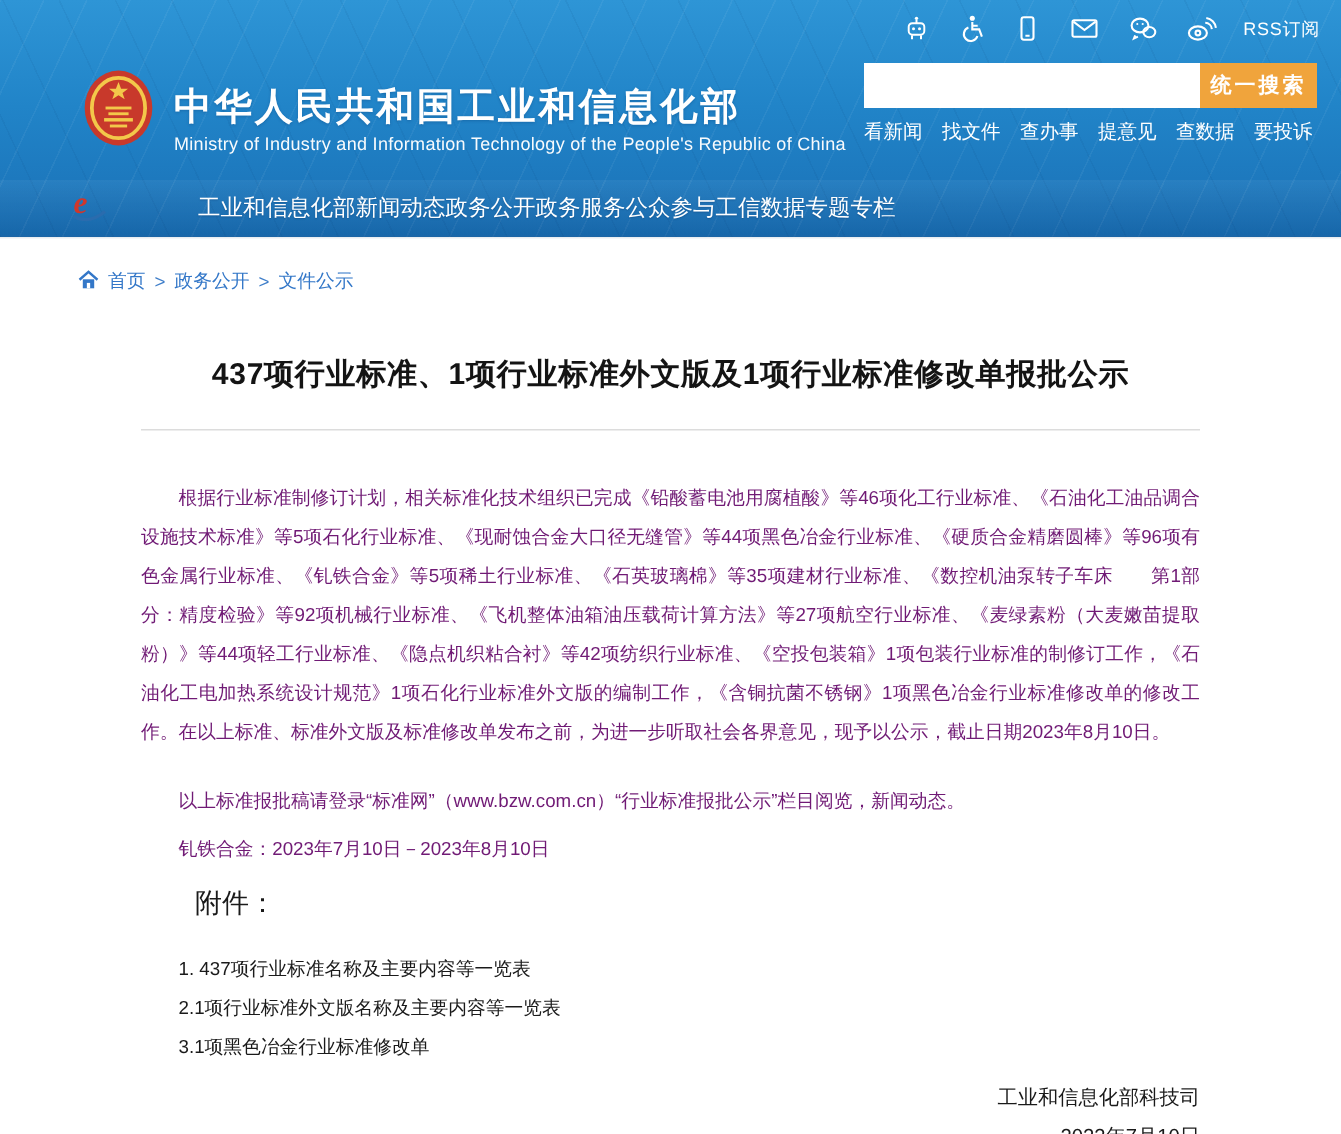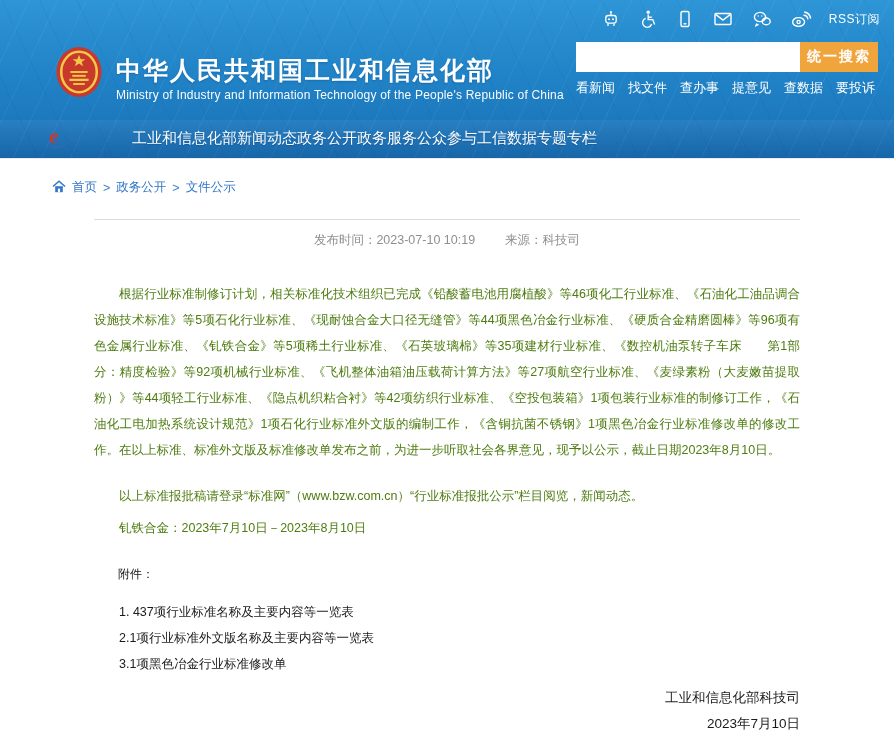--- a/index.html
+++ b/index.html
@@ -58,25 +58,25 @@
   .crumb{cursor:pointer;}
   .crumb-sep{margin:0 6px;color:#3f7ec9;}
   .article{width:706px;margin:0 auto;color:#1a1a1a;}
   .article-title{
     margin:40px 0 0;text-align:center;font-size:20px;font-weight:bold;
     color:#141414;letter-spacing:.5px;
   }
   .title-rule{border:none;border-top:1px solid #dcdcdc;margin:23px 0 0;}
   .meta{ text-align:center;font-size:12.5px;color:#8f8f8f;margin-top:12px;}
   .meta .meta-source{margin-left:30px;}
-  .body-para{font-size:12.5px;line-height:26px;margin:0;text-indent:2em;text-align:justify;color:#4d7c0f;}
+  .body-para{font-size:12.5px;line-height:26px;margin:0;text-indent:2em;text-align:justify;color:#701a75;}
   .p1{margin-top:32px;}
   .p2{margin-top:20px;}
   .p3{margin-top:6px;}
-  .attach-label{margin-top:20px;text-indent:2em;font-size:12px;line-height:26px;}
+  .attach-label{margin-top:10px;text-indent:2em;font-size:18px;line-height:26px;}
   .attach-item{font-size:12.5px;line-height:26px;margin:0;text-indent:2em;cursor:pointer;}
   .signature-block{margin-top:8px;text-align:right;font-size:13.5px;line-height:26px;color:#1a1a1a;}
 </style>
 </head>
 <body>
 
 <header class="site-header">
 
   <div class="utility-bar">
     <span class="u-icon">
@@ -192,24 +192,22 @@
       </svg>
     </span>
     <span class="crumb">首页</span>
     <span class="crumb-sep">&gt;</span>
     <span class="crumb">政务公开</span>
     <span class="crumb-sep">&gt;</span>
     <span class="crumb">文件公示</span>
   </div>
 
   <article class="article">
+    <h1 class="article-title">437项行业标准、1项行业标准外文版及1项行业标准修改单报批公示</h1>
     <hr class="title-rule">
-    <div class="meta">
-      <span>发布时间：</span><span>2023-07-10 10:19</span><span class="meta-source">来源：</span><span>科技司</span>
-    </div>
 
     <p class="body-para p1">根据行业标准制修订计划，相关标准化技术组织已完成《铅酸蓄电池用腐植酸》等46项化工行业标准、《石油化工油品调合设施技术标准》等5项石化行业标准、《现耐蚀合金大口径无缝管》等44项黑色冶金行业标准、《硬质合金精磨圆棒》等96项有色金属行业标准、《钆铁合金》等5项稀土行业标准、《石英玻璃棉》等35项建材行业标准、《数控机油泵转子车床　　第1部分：精度检验》等92项机械行业标准、《飞机整体油箱油压载荷计算方法》等27项航空行业标准、《麦绿素粉（大麦嫩苗提取粉）》等44项轻工行业标准、《隐点机织粘合衬》等42项纺织行业标准、《空投包装箱》1项包装行业标准的制修订工作，《石油化工电加热系统设计规范》1项石化行业标准外文版的编制工作，《含铜抗菌不锈钢》1项黑色冶金行业标准修改单的修改工作。在以上标准、标准外文版及标准修改单发布之前，为进一步听取社会各界意见，现予以公示，截止日期2023年8月10日。</p>
     <p class="body-para p2">以上标准报批稿请登录“标准网”（www.bzw.com.cn）“行业标准报批公示”栏目阅览，新闻动态。</p>
     <p class="body-para p3">钆铁合金：2023年7月10日－2023年8月10日</p>
 
     <p class="attach-label">附件：</p>
     <p class="attach-item">1. 437项行业标准名称及主要内容等一览表</p>
     <p class="attach-item">2.1项行业标准外文版名称及主要内容等一览表</p>
     <p class="attach-item">3.1项黑色冶金行业标准修改单</p>
 

